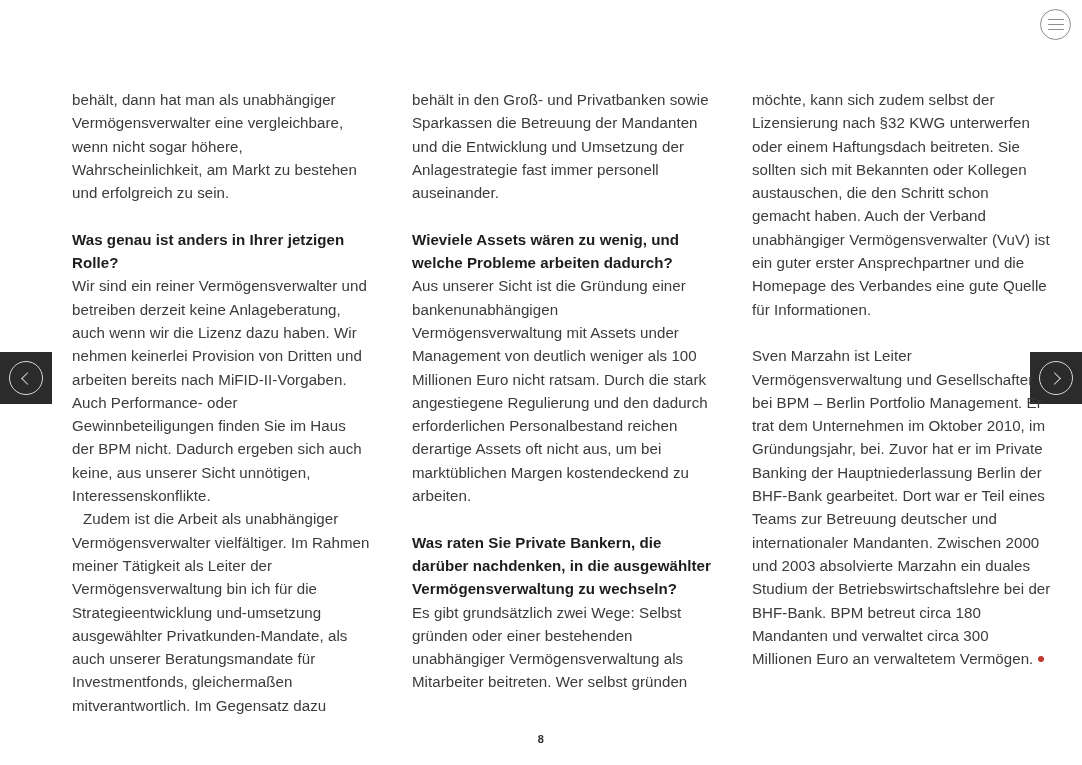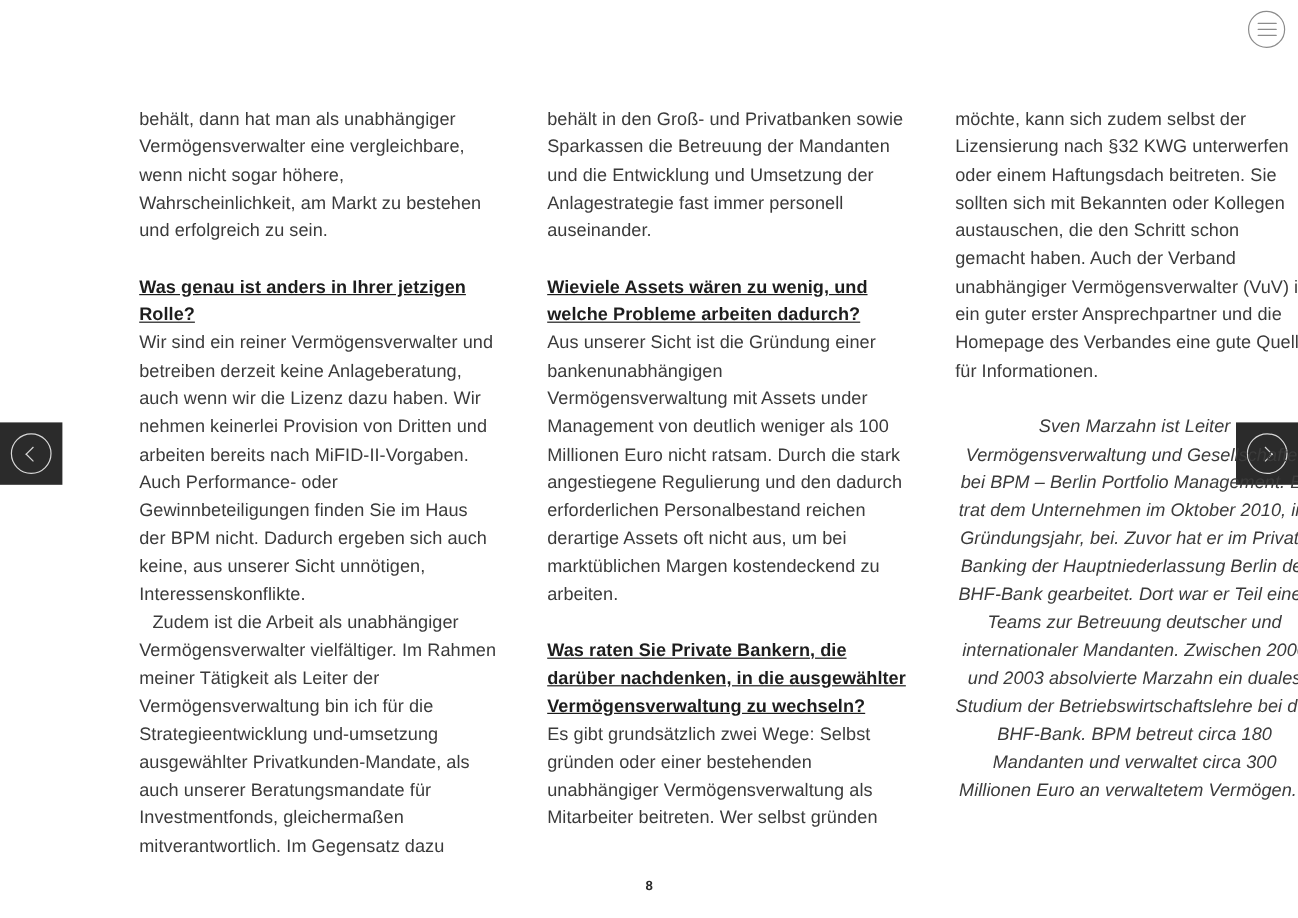--- a/index.html
+++ b/index.html
@@ -77,21 +77,20 @@
 
   
   .page {
     position: absolute;
     top: 88px;
     left: 72px;
     width: 938px;
     height: 600px;
     display: flex;
     gap: 41px;
-    margin-left: 44px;
   }
   .column {
     width: 299px;
     flex: 0 0 299px;
   }
 
   .para {
     font-size: 15.1px;
     line-height: 23.3px;
     color: #3b3b3b;
@@ -100,32 +99,29 @@
   .para + .para { margin-top: 0; }
 
   .para.indented { text-indent: 11px; }
 
   .heading {
     font-size: 15.1px;
     line-height: 23.3px;
     font-weight: 700;
     color: #1d1d1d;
     letter-spacing: 0.05px;
-    text-decoration: underline;
   }
 
   .spacer { height: 23.3px; }
 
   .bio {
     font-size: 15.1px;
     line-height: 23.3px;
-    font-style: italic;
     color: #3b3b3b;
     letter-spacing: 0.05px;
-    text-align: center;
   }
 
   .end-mark {
     display: inline-block;
     width: 6px;
     height: 6px;
     border-radius: 50%;
     background: #c0392b;
     margin-left: 5px;
     vertical-align: 2px;

